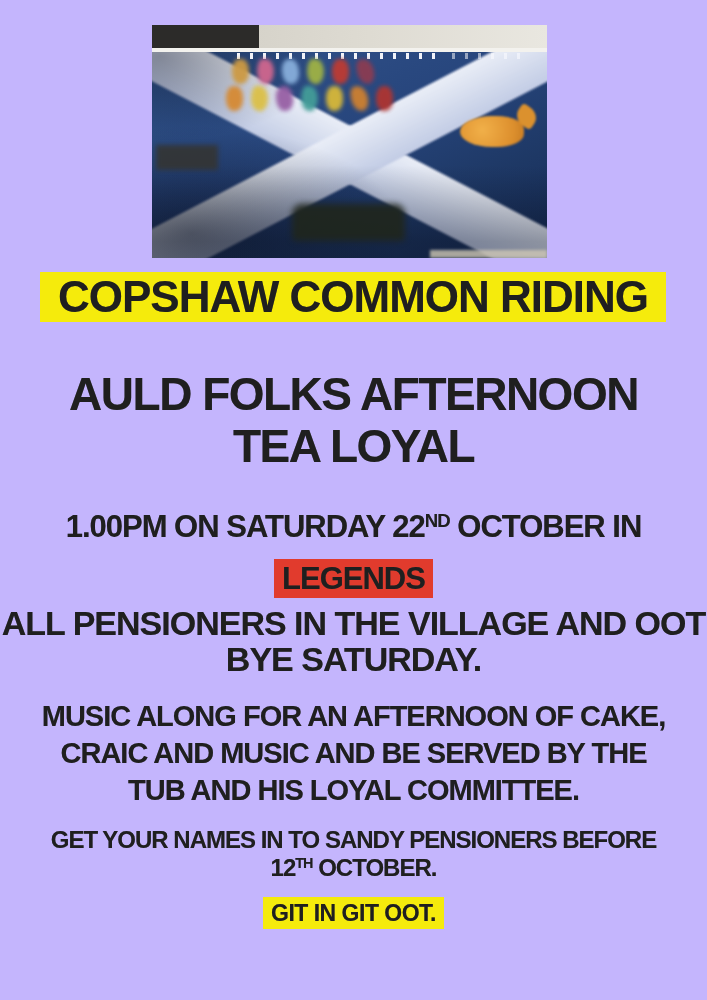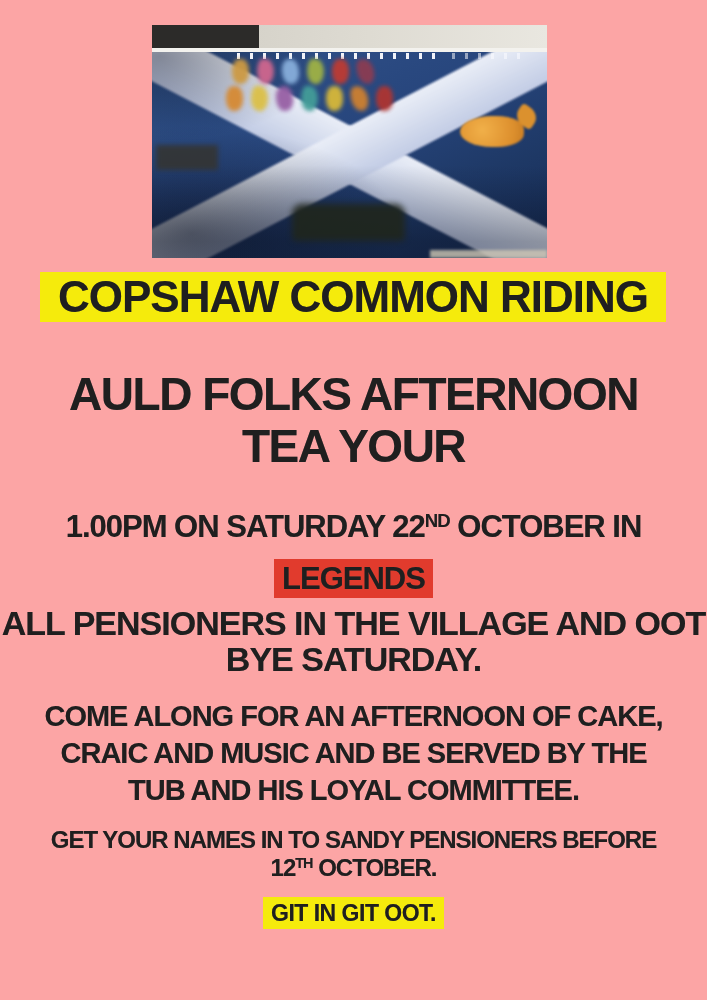--- a/index.html
+++ b/index.html
@@ -1,19 +1,19 @@
 <!DOCTYPE html>
 <html><head>
 <meta charset="utf-8">
 <style>
   html,body { margin:0; padding:0; }
   .page {
     position:relative;
     width:707px; height:1000px;
-    background:#fca5a5;
+    background:#c4b5fd;
     font-family:"Liberation Sans", sans-serif;
     font-weight:bold;
     color:#1f1f1f;
     overflow:hidden;
     text-shadow:0 0 .5px rgba(70,70,70,.55);
   }
 
   
   .photo { position:absolute; left:152px; top:25px; width:395px; height:233px; }
   .photo-strip { position:relative; height:23px; background:linear-gradient(90deg,#cfccc3,#dedbd2 55%,#e9e7e0); }
@@ -126,37 +126,37 @@
       <div class="dark-patch-left"></div>
       <div class="dark-patch-bottom"></div>
       <div class="beige-strip"></div>
     </div>
   </div>
 
   <div class="banner" style="background: rgb(245, 235, 12);">COPSHAW COMMON RIDING</div>
 
   <div class="line heading">
     <div>AULD FOLKS AFTERNOON</div>
-    <div>TEA YOUR</div>
+    <div>TEA LOYAL</div>
   </div>
 
   <div class="line schedule">
     <div><span>1.00PM ON SATURDAY 22</span><sup>ND</sup><span> OCTOBER IN</span></div>
     <div>
       <span class="venue" style="background: rgb(225, 59, 45); margin-top: 10px;">LEGENDS</span>
     </div>
   </div>
 
   <div class="line invite">
     <div>ALL PENSIONERS IN THE VILLAGE AND OOT</div>
     <div>BYE SATURDAY.</div>
   </div>
 
   <div class="line details">
-    <div>COME ALONG FOR AN AFTERNOON OF CAKE,</div>
+    <div>MUSIC ALONG FOR AN AFTERNOON OF CAKE,</div>
     <div>CRAIC AND MUSIC AND BE SERVED BY THE</div>
     <div>TUB AND HIS LOYAL COMMITTEE.</div>
   </div>
 
   <div class="line rsvp">
     <div>GET YOUR NAMES IN TO SANDY PENSIONERS BEFORE</div>
     <div><span>12</span><sup>TH</sup><span> OCTOBER.</span></div>
   </div>
 
   <div class="line footer">

